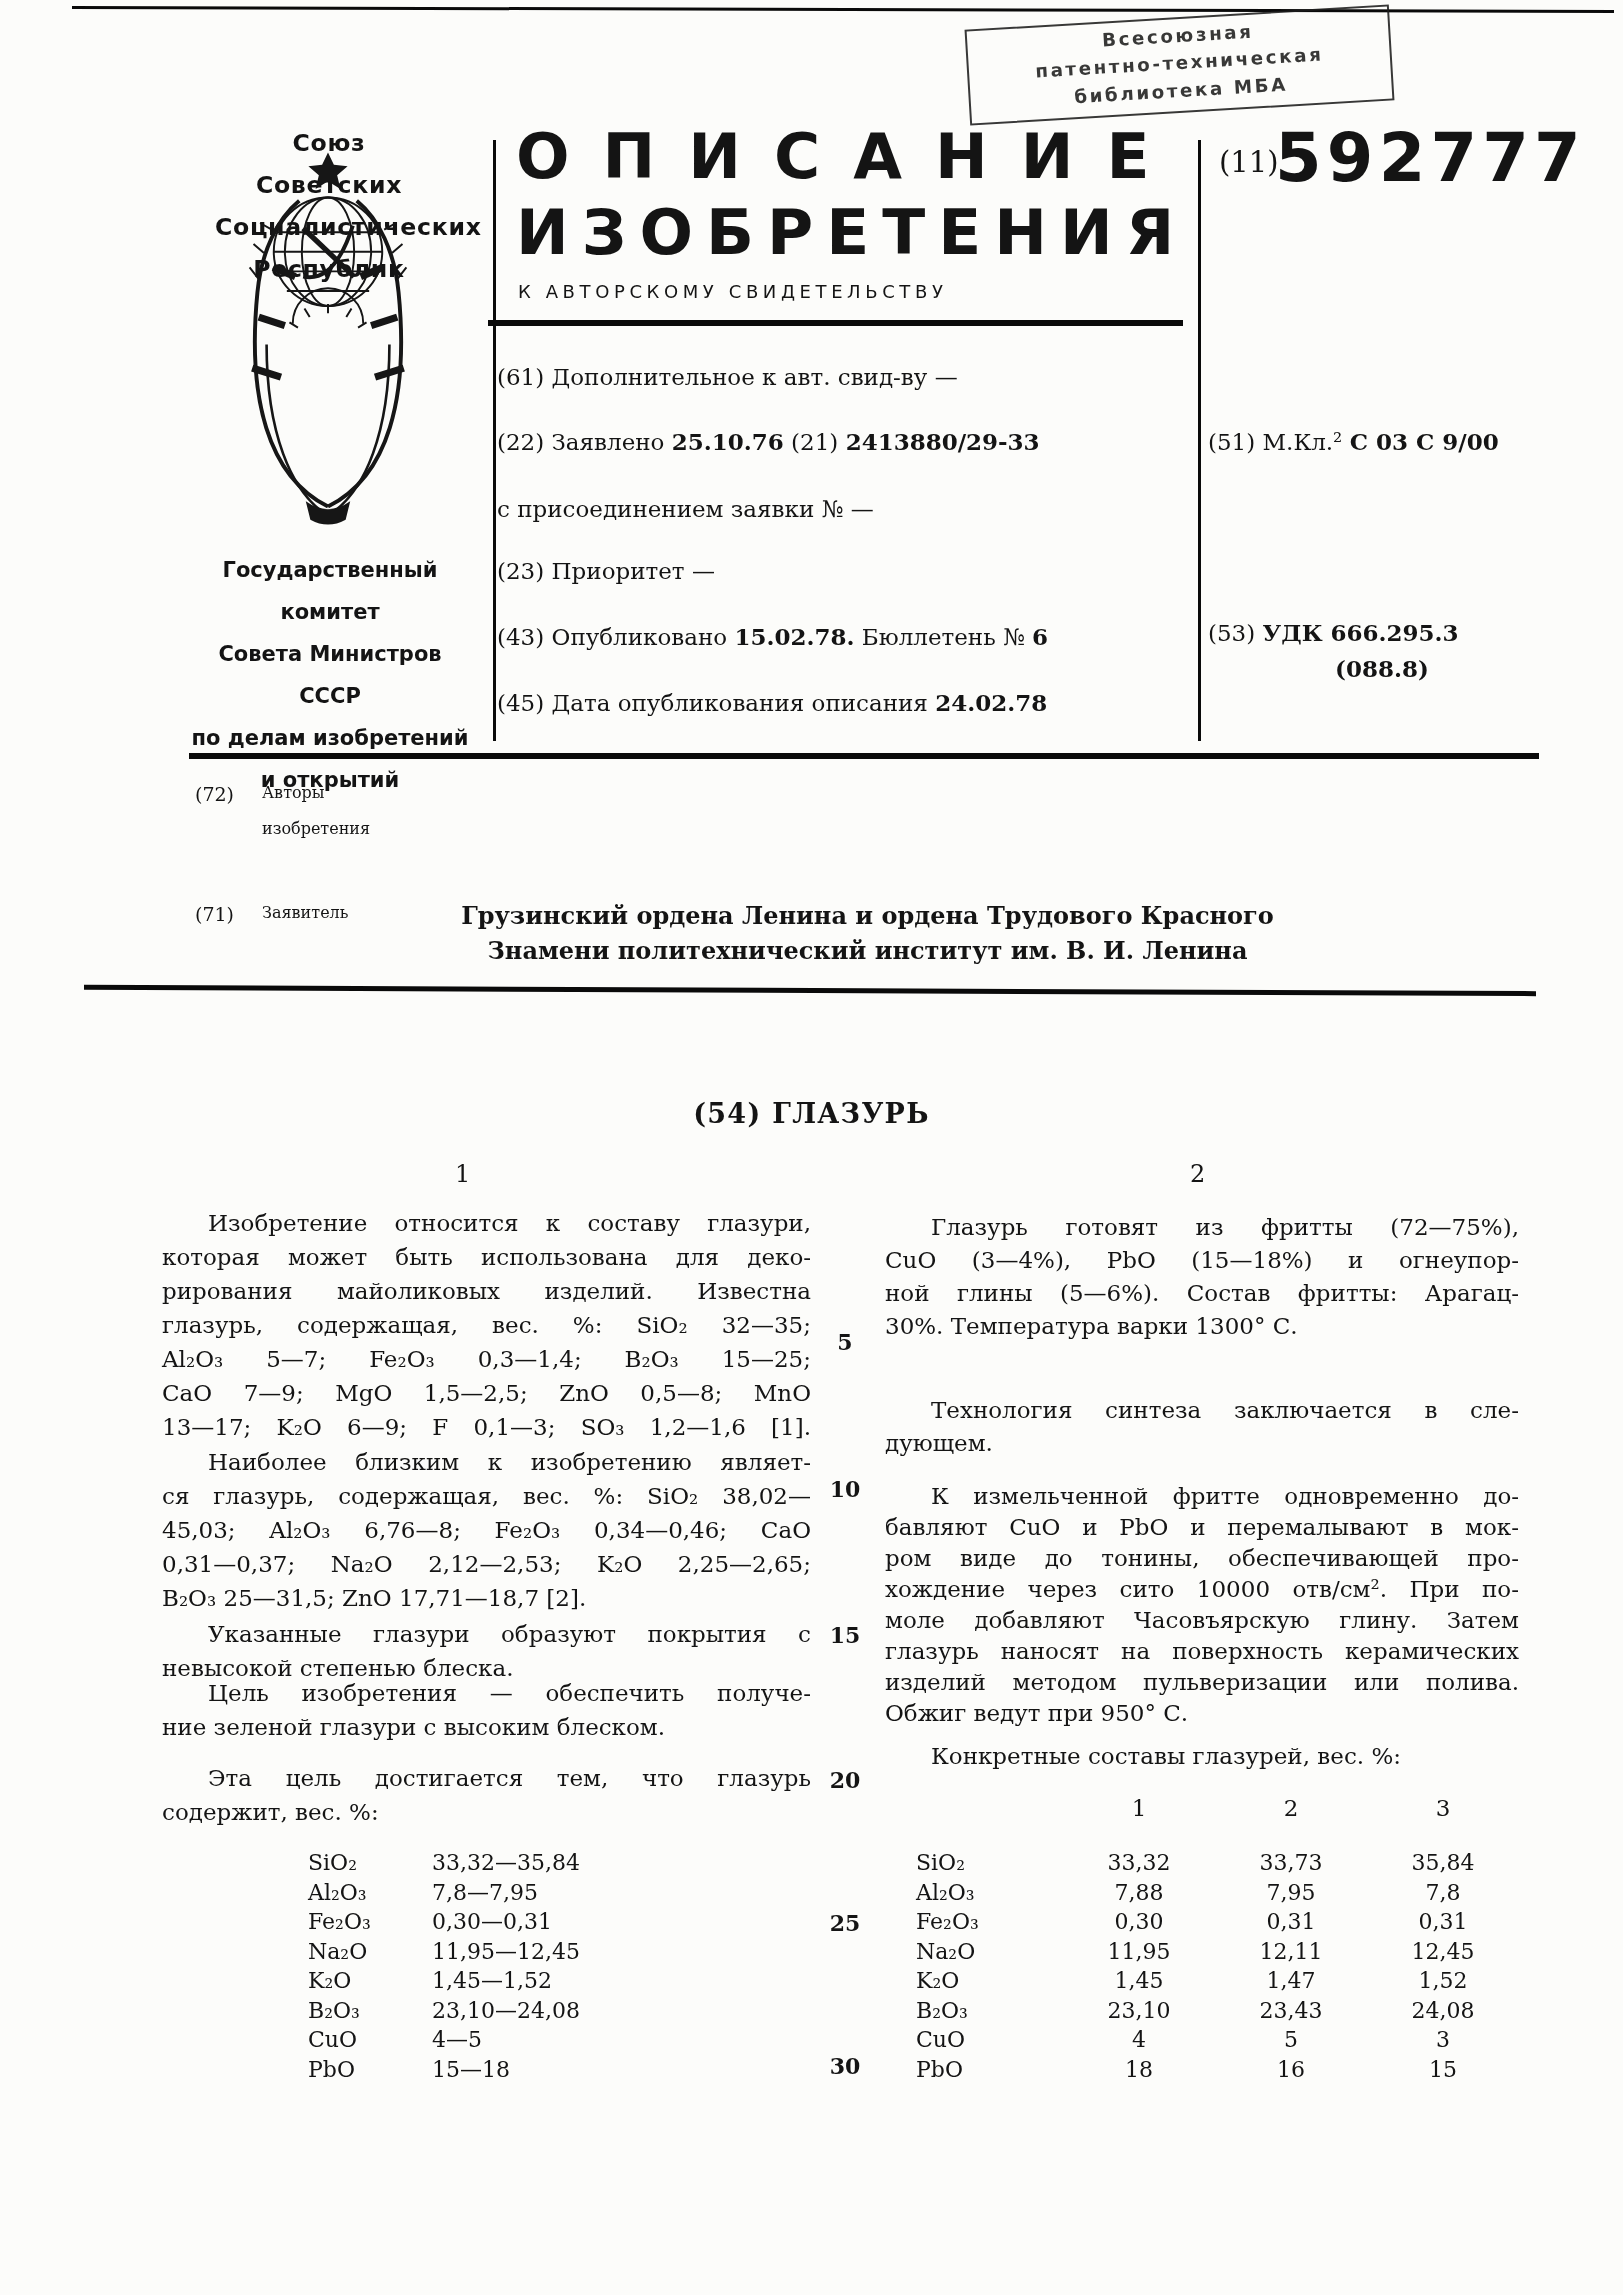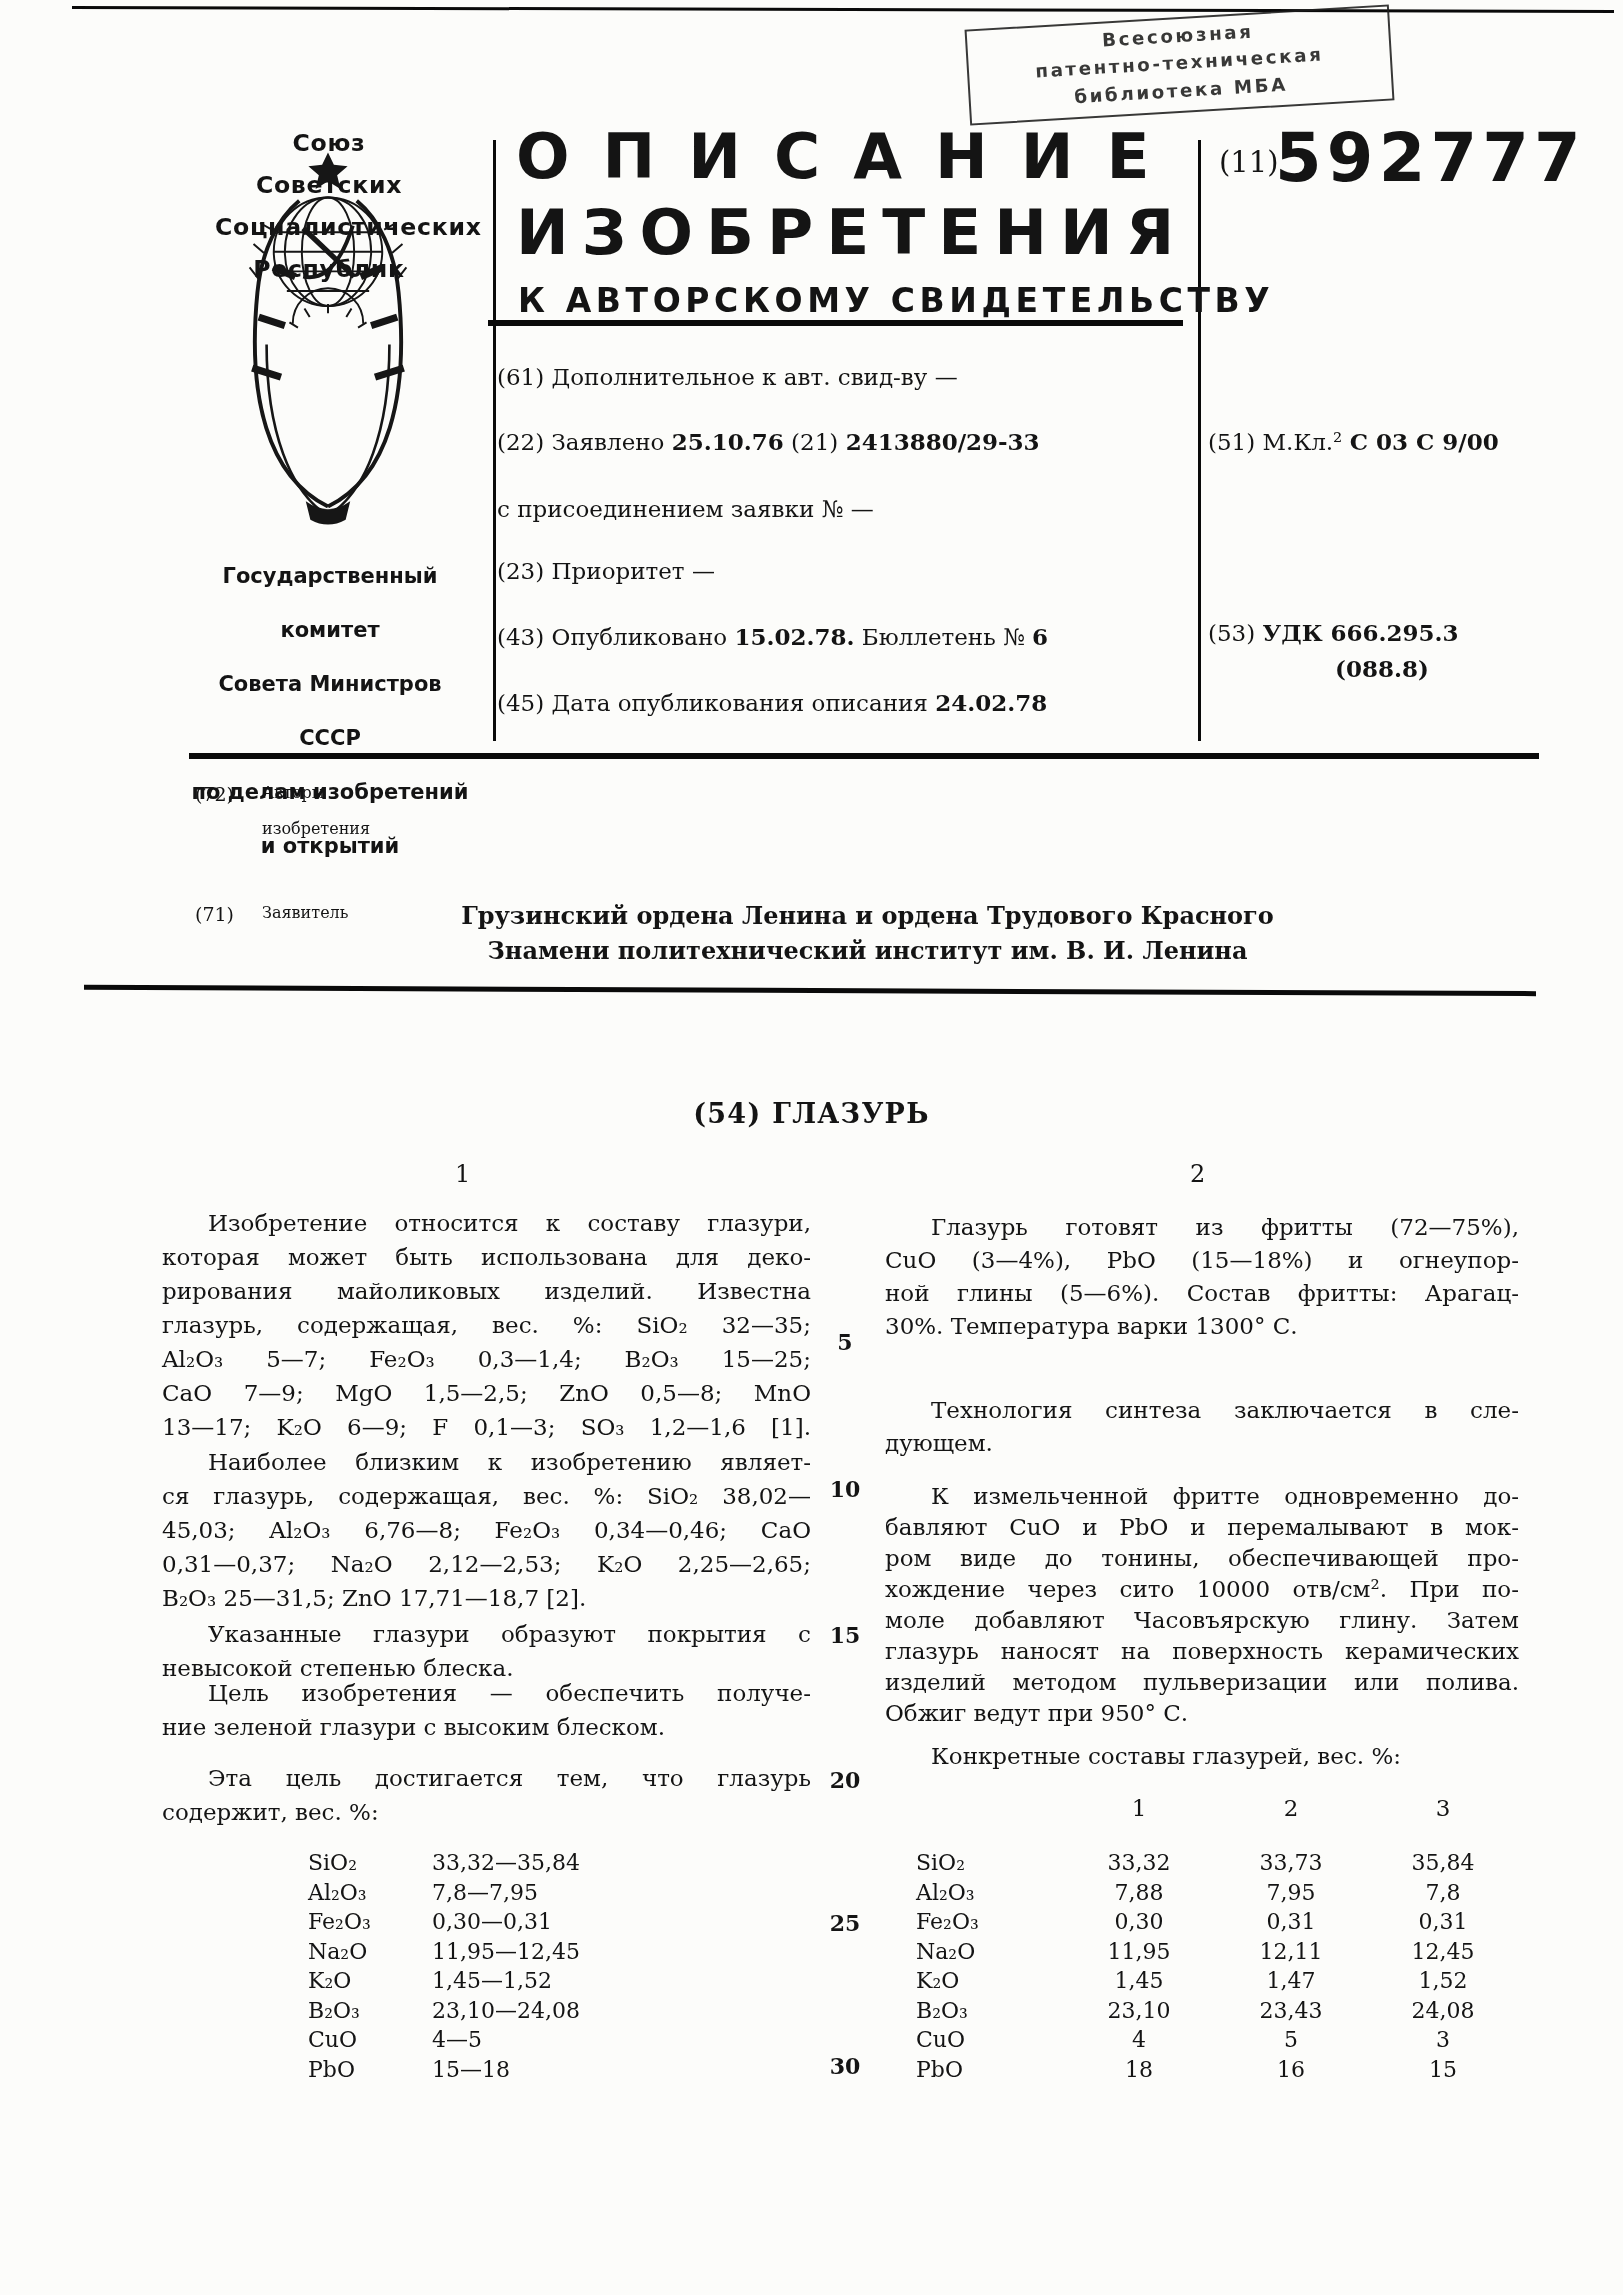--- a/index.html
+++ b/index.html
@@ -33,25 +33,25 @@
 
   
   .union {
     left:215px; top:122px; width:228px; text-align:center;
     font-family:"DejaVu Sans", sans-serif; font-weight:bold;
     font-size:23.6px; line-height:42px; letter-spacing:0.7px;
   }
   .committee {
     left:191px; top:549px; width:278px; text-align:center;
     font-family:"DejaVu Sans", sans-serif; font-weight:bold;
-    font-size:21px; line-height:54px;
+    font-size:21px; line-height:42px;
   }
   .t1 { left:516px; top:120px; font-family:"DejaVu Sans", sans-serif; font-weight:900; font-size:63px; letter-spacing:33px; white-space:nowrap; }
   .t2 { left:516px; top:196px; font-family:"DejaVu Sans", sans-serif; font-weight:900; font-size:63px; letter-spacing:13px; white-space:nowrap; }
-  .subtitle { left:518px; top:281px; font-family:"DejaVu Sans", sans-serif; font-weight:bold; font-size:33px; letter-spacing:4.6px; white-space:nowrap; }
+  .subtitle { left:518px; top:281px; font-family:"DejaVu Sans", sans-serif; font-weight:normal; font-size:18px; letter-spacing:4.6px; white-space:nowrap; }
   .numlabel { left:1219px; top:145px; font-size:29px; }
   .docnum   { left:1275px; top:119px; font-family:"DejaVu Sans", sans-serif; font-weight:900; font-size:67px; letter-spacing:5.2px; }
 
   
   .bib  { left:497px; width:687px; font-size:23px; white-space:nowrap; }
   .bibr { left:1208px; width:406px; font-size:23px; white-space:nowrap; }
   .b    { font-weight:bold; }
 
   
   .code   { font-size:19px; }

